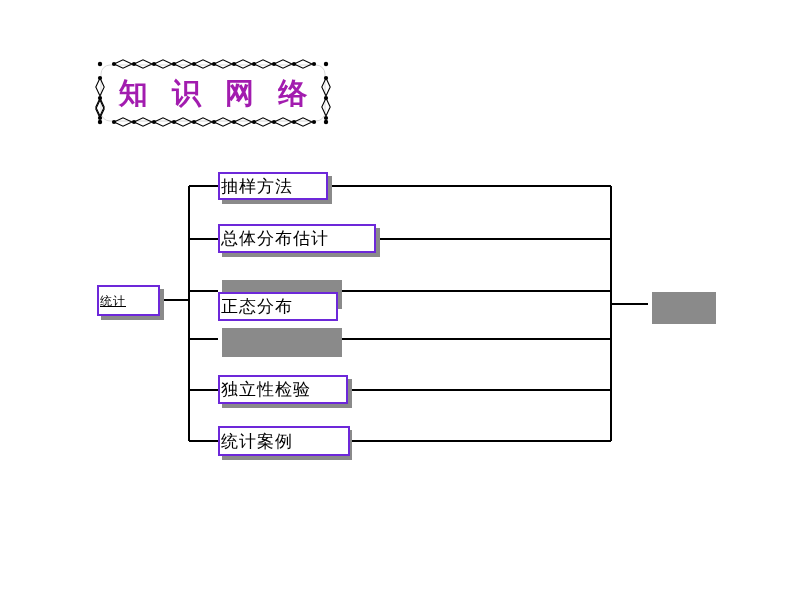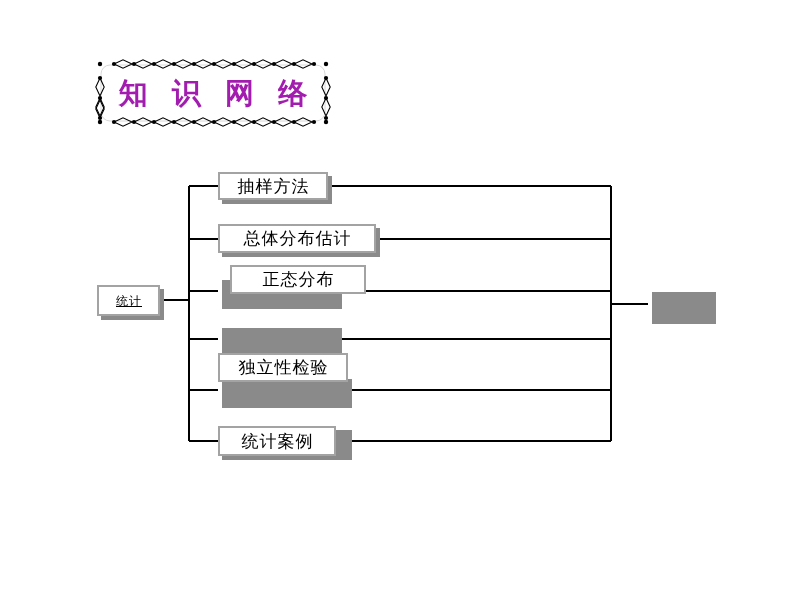--- a/index.html
+++ b/index.html
@@ -67,24 +67,24 @@
   #wires {
     position: absolute;
     left: 0; top: 0;
     width: 794px; height: 596px;
   }
 
   .node {
     position: absolute;
     box-sizing: border-box;
     background: #ffffff;
-    border: 2px solid #a3a3a3;
+    border: 2px solid #6d28d9;
     display: flex;
     align-items: center;
-    justify-content: center;
+    justify-content: flex-start;
     font-family: "DejaVu Serif", "Liberation Serif", serif;
     color: #000000;
     line-height: 1;
     white-space: nowrap;
     z-index: 3;
   }
   .node .nlabel {
     display: block;
     letter-spacing: 1px;
     text-indent: 1px;
@@ -114,24 +114,24 @@
   }
 
   
   .branch {
     left: 218px;
     font-size: 17px;
     border-width: 2px;
   }
   #node-b0 { top: 172px; width: 110px; height: 28px; }
   #node-b1 { top: 224px; width: 158px; height: 29px; }
-  #node-b2 { top: 265px; width: 136px; height: 29px; margin-left: 12px; }
+  #node-b2 { top: 292px; width: 120px; height: 29px; }
   #node-b3 { top: 324px; width: 120px; height: 29px; }
-  #node-b4 { top: 353px; width: 130px; height: 29px; }
-  #node-b5 { top: 426px; width: 118px; height: 30px; }
+  #node-b4 { top: 375px; width: 130px; height: 29px; }
+  #node-b5 { top: 426px; width: 132px; height: 30px; }
 
   #shadow-b0 { left: 222px; top: 176px; width: 110px; height: 28px; }
   #shadow-b1 { left: 222px; top: 228px; width: 158px; height: 29px; }
   #shadow-b2 { left: 222px; top: 280px; width: 120px; height: 29px; }
   #shadow-b3 { left: 222px; top: 328px; width: 120px; height: 29px; }
   #shadow-b4 { left: 222px; top: 379px; width: 130px; height: 29px; }
   #shadow-b5 { left: 222px; top: 430px; width: 130px; height: 30px; }
 
   
   #node-result {

